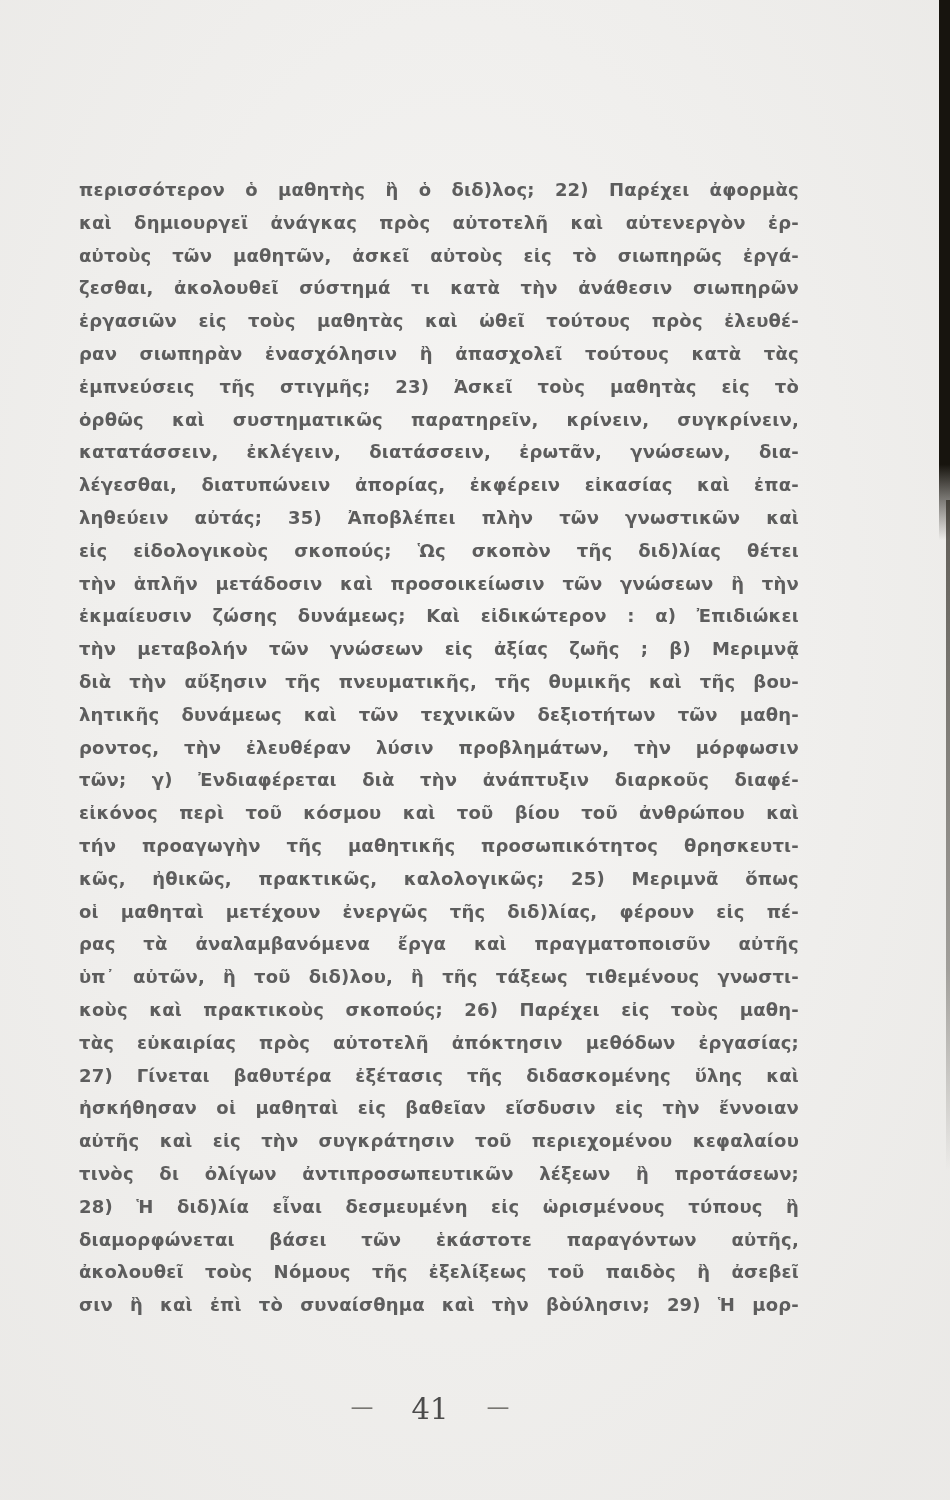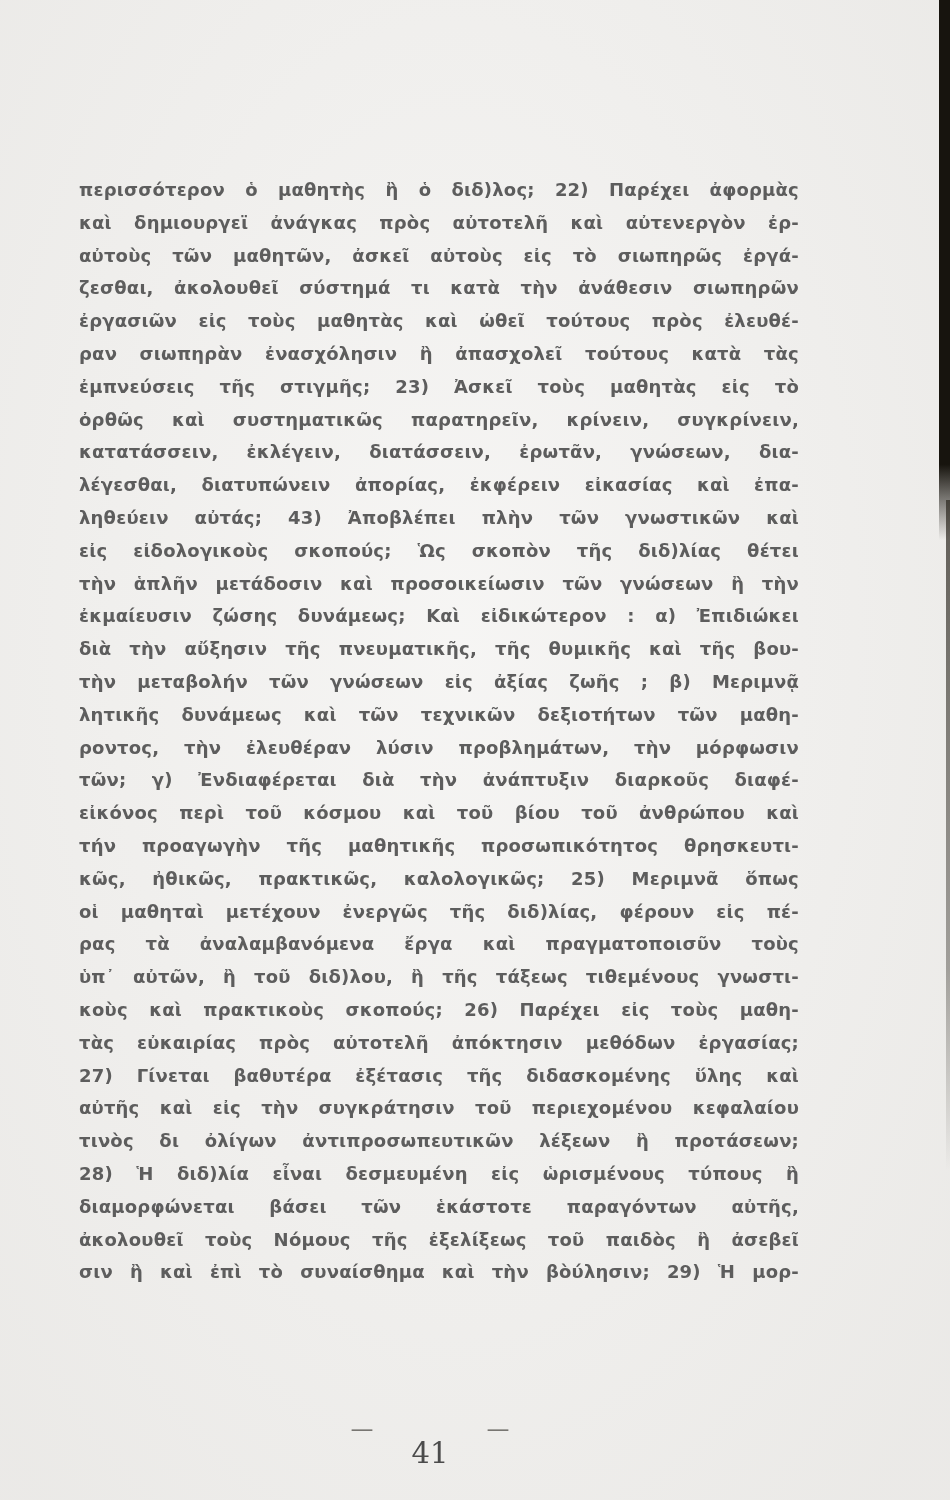--- a/index.html
+++ b/index.html
@@ -49,21 +49,20 @@
     box-sizing: border-box;
     display: flex;
     justify-content: center;
     align-items: center;
     gap: 38px;
   }
   .pagenum {
     font-family: "DejaVu Serif", serif;
     font-size: 29px;
     color: #4b4b4b;
-    margin-top: 44px;
   }
   .dash {
     font-size: 23px;
     color: #787672;
     transform: translateY(-2px);
   }
   
   .scan-edge-top {
     position: absolute;
     top: 0;
@@ -90,38 +89,39 @@
       <div class="line">περισσότερον ὁ μαθητὴς ἢ ὁ διδ)λος; 22) Παρέχει ἀφορμὰς</div>
       <div class="line">καὶ δημιουργεϊ ἀνάγκας πρὸς αὐτοτελῆ καὶ αὐτενεργὸν ἐρ-</div>
       <div class="line">αὐτοὺς τῶν μαθητῶν, ἀσκεῖ αὐτοὺς εἰς τὸ σιωπηρῶς ἐργά-</div>
       <div class="line">ζεσθαι, ἀκολουθεῖ σύστημά τι κατὰ τὴν ἀνάθεσιν σιωπηρῶν</div>
       <div class="line">ἐργασιῶν εἰς τοὺς μαθητὰς καὶ ὠθεῖ τούτους πρὸς ἐλευθέ-</div>
       <div class="line">ραν σιωπηρὰν ἐνασχόλησιν ἢ ἀπασχολεῖ τούτους κατὰ τὰς</div>
       <div class="line">ἐμπνεύσεις τῆς στιγμῆς; 23) Ἀσκεῖ τοὺς μαθητὰς εἰς τὸ</div>
       <div class="line">ὀρθῶς καὶ συστηματικῶς παρατηρεῖν, κρίνειν, συγκρίνειν,</div>
       <div class="line">κατατάσσειν, ἐκλέγειν, διατάσσειν, ἐρωτᾶν, γνώσεων, δια-</div>
       <div class="line">λέγεσθαι, διατυπώνειν ἀπορίας, ἐκφέρειν εἰκασίας καὶ ἐπα-</div>
-      <div class="line">ληθεύειν αὐτάς; 43) Ἀποβλέπει πλὴν τῶν γνωστικῶν καὶ</div>
+      <div class="line">ληθεύειν αὐτάς; 35) Ἀποβλέπει πλὴν τῶν γνωστικῶν καὶ</div>
       <div class="line">εἰς εἰδολογικοὺς σκοπούς; Ὡς σκοπὸν τῆς διδ)λίας θέτει</div>
       <div class="line">τὴν ἁπλῆν μετάδοσιν καὶ προσοικείωσιν τῶν γνώσεων ἢ τὴν</div>
       <div class="line">ἐκμαίευσιν ζώσης δυνάμεως; Καὶ εἰδικώτερον : α) Ἐπιδιώκει</div>
+      <div class="line">τὴν μεταβολήν τῶν γνώσεων εἰς ἀξίας ζωῆς ; β) Μεριμνᾷ</div>
       <div class="line">διὰ τὴν αὔξησιν τῆς πνευματικῆς, τῆς θυμικῆς καὶ τῆς βου-</div>
-      <div class="line">τὴν μεταβολήν τῶν γνώσεων εἰς ἀξίας ζωῆς ; β) Μεριμνᾷ</div>
       <div class="line">λητικῆς δυνάμεως καὶ τῶν τεχνικῶν δεξιοτήτων τῶν μαθη-</div>
       <div class="line">ροντος, τὴν ἐλευθέραν λύσιν προβλημάτων, τὴν μόρφωσιν</div>
       <div class="line">τῶν; γ) Ἐνδιαφέρεται διὰ τὴν ἀνάπτυξιν διαρκοῦς διαφέ-</div>
       <div class="line">εἰκόνος περὶ τοῦ κόσμου καὶ τοῦ βίου τοῦ ἀνθρώπου καὶ</div>
       <div class="line">τήν προαγωγὴν τῆς μαθητικῆς προσωπικότητος θρησκευτι-</div>
       <div class="line">κῶς, ἠθικῶς, πρακτικῶς, καλολογικῶς; 25) Μεριμνᾶ ὅπως</div>
       <div class="line">οἱ μαθηταὶ μετέχουν ἐνεργῶς τῆς διδ)λίας, φέρουν εἰς πέ-</div>
-      <div class="line">ρας τὰ ἀναλαμβανόμενα ἔργα καὶ πραγματοποισῦν τοὺς</div>
+      <div class="line">ρας τὰ ἀναλαμβανόμενα ἔργα καὶ πραγματοποισῦν αὐτῆς</div>
       <div class="line">ὑπ᾽ αὐτῶν, ἢ τοῦ διδ)λου, ἢ τῆς τάξεως τιθεμένους γνωστι-</div>
       <div class="line">κοὺς καὶ πρακτικοὺς σκοπούς; 26) Παρέχει εἰς τοὺς μαθη-</div>
       <div class="line">τὰς εὐκαιρίας πρὸς αὐτοτελῆ ἀπόκτησιν μεθόδων ἐργασίας;</div>
       <div class="line">27) Γίνεται βαθυτέρα ἐξέτασις τῆς διδασκομένης ὕλης καὶ</div>
+      <div class="line">ἠσκήθησαν οἱ μαθηταὶ εἰς βαθεῖαν εἴσδυσιν εἰς τὴν ἔννοιαν</div>
       <div class="line">αὐτῆς καὶ εἰς τὴν συγκράτησιν τοῦ περιεχομένου κεφαλαίου</div>
       <div class="line">τινὸς δι ὀλίγων ἀντιπροσωπευτικῶν λέξεων ἢ προτάσεων;</div>
       <div class="line">28) Ἡ διδ)λία εἶναι δεσμευμένη εἰς ὡρισμένους τύπους ἢ</div>
       <div class="line">διαμορφώνεται βάσει τῶν ἑκάστοτε παραγόντων αὐτῆς,</div>
       <div class="line">ἀκολουθεῖ τοὺς Νόμους τῆς ἐξελίξεως τοῦ παιδὸς ἢ ἀσεβεῖ</div>
       <div class="line">σιν ἢ καὶ ἐπὶ τὸ συναίσθημα καὶ τὴν βὸύλησιν; 29) Ἡ μορ-</div>
     </div>
 
   <div class="footer">
     <span class="dash">—</span>

